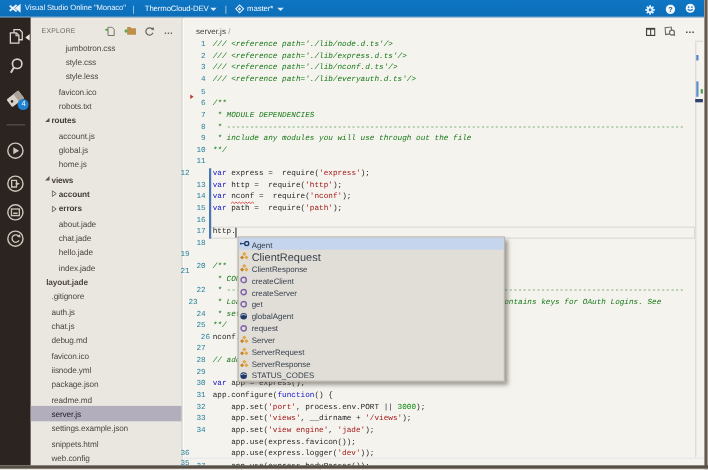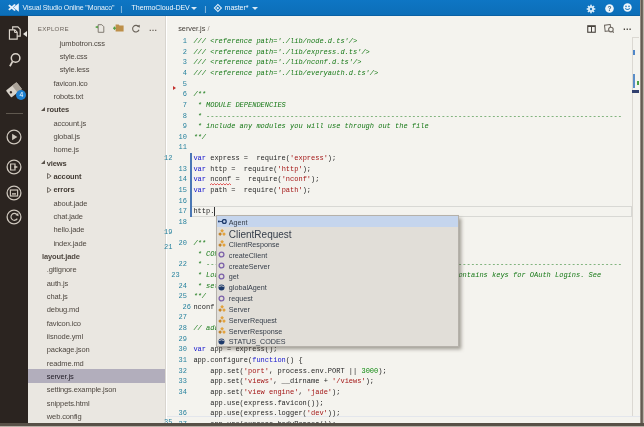--- a/index.html
+++ b/index.html
@@ -207,21 +207,21 @@
     <div class="mono abs" style="left:168px;top:301.83px;width:23.0px;text-align:right;color:#27829e">26</div>
     <div class="mono abs" style="left:164px;top:312.46px;width:23.0px;text-align:right;color:#27829e">27</div>
     <div class="mono abs" style="left:164px;top:323.10px;width:23.0px;text-align:right;color:#27829e">28</div>
     <div class="mono abs" style="left:164px;top:333.73px;width:23.0px;text-align:right;color:#27829e">29</div>
     <div class="mono abs" style="left:164px;top:344.36px;width:23.0px;text-align:right;color:#27829e">30</div>
     <div class="mono abs" style="left:164px;top:354.99px;width:23.0px;text-align:right;color:#27829e">31</div>
     <div class="mono abs" style="left:164px;top:365.62px;width:23.0px;text-align:right;color:#27829e">32</div>
     <div class="mono abs" style="left:164px;top:376.25px;width:23.0px;text-align:right;color:#27829e">33</div>
     <div class="mono abs" style="left:164px;top:386.88px;width:23.0px;text-align:right;color:#27829e">34</div>
     <div class="mono abs" style="left:164px;top:417px;width:23.0px;text-align:left;color:#27829e">35</div>
-    <div class="mono abs" style="left:164px;top:408.13px;width:23.0px;text-align:right;color:#27829e">36</div>
+    <div class="mono abs" style="left:164px;top:408.13px;width:23.0px;color:#27829e">36</div>
     <div class="mono abs" style="left:164px;top:418.76px;width:23.0px;text-align:right;color:#27829e">37</div>
     <div class="mono abs" style="left:193.4px;top:36.09px"><span class="c">/// &lt;reference path='./lib/node.d.ts'/&gt;</span></div>
     <div class="mono abs" style="left:193.4px;top:46.72px"><span class="c">/// &lt;reference path='./lib/express.d.ts'/&gt;</span></div>
     <div class="mono abs" style="left:193.4px;top:57.34px"><span class="c">/// &lt;reference path='./lib/nconf.d.ts'/&gt;</span></div>
     <div class="mono abs" style="left:193.4px;top:67.97px"><span class="c">/// &lt;reference path='./lib/everyauth.d.ts'/&gt;</span></div>
     <div class="mono abs" style="left:193.4px;top:89.24px"><span class="c">/**</span></div>
     <div class="mono abs" style="left:193.4px;top:99.87px"><span class="c"> * MODULE DEPENDENCIES</span></div>
     <div class="mono abs" style="left:193.4px;top:110.50px"><span class="c"> * ---------------------------------------------------------------------------------------------------</span></div>
     <div class="mono abs" style="left:193.4px;top:121.12px"><span class="c"> * include any modules you will use through out the file</span></div>
     <div class="mono abs" style="left:193.4px;top:131.75px"><span class="c">**/</span></div>

